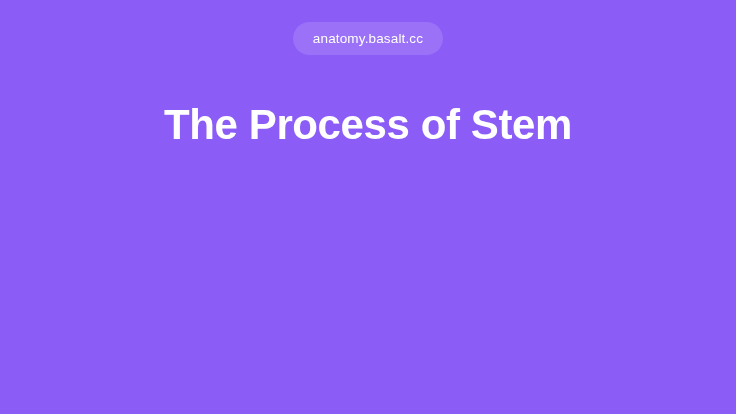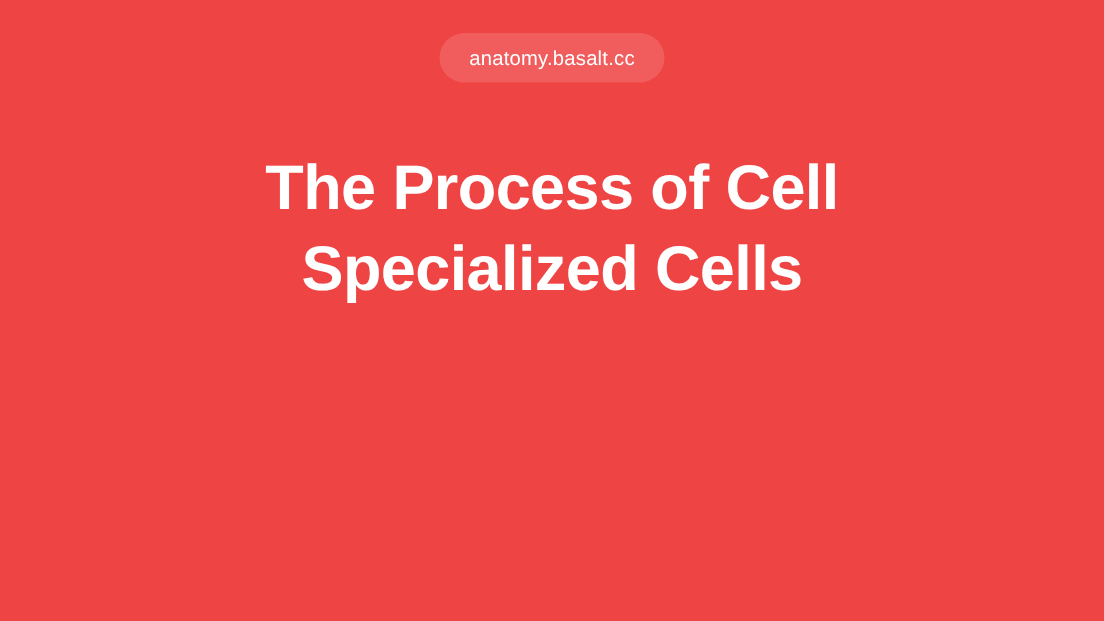--- a/index.html
+++ b/index.html
@@ -11,21 +11,21 @@
     height: 414px;
     overflow: hidden;
     font-family: "Liberation Sans", sans-serif;
   }
 
   .card {
     position: relative;
     box-sizing: border-box;
     width: 736px;
     height: 414px;
-    background: #ef4444;
+    background: #8b5cf6;
     display: flex;
     flex-direction: column;
     align-items: center;
     overflow: hidden;
   }
 
   
   .badge-row {
     width: 100%;
     display: flex;
@@ -77,18 +77,17 @@
 <body>
 
 <div class="card">
 
   <div class="badge-row">
     <span class="site-badge">anatomy.basalt.cc</span>
   </div>
 
   <div class="headline-wrap">
     <h1 class="headline">
-      <span class="tline">The Process of Cell</span>
-      <span class="tline">Specialized Cells</span>
+      <span class="tline">The Process of Stem</span>
     </h1>
   </div>
 
 </div>
 
 </body></html>

